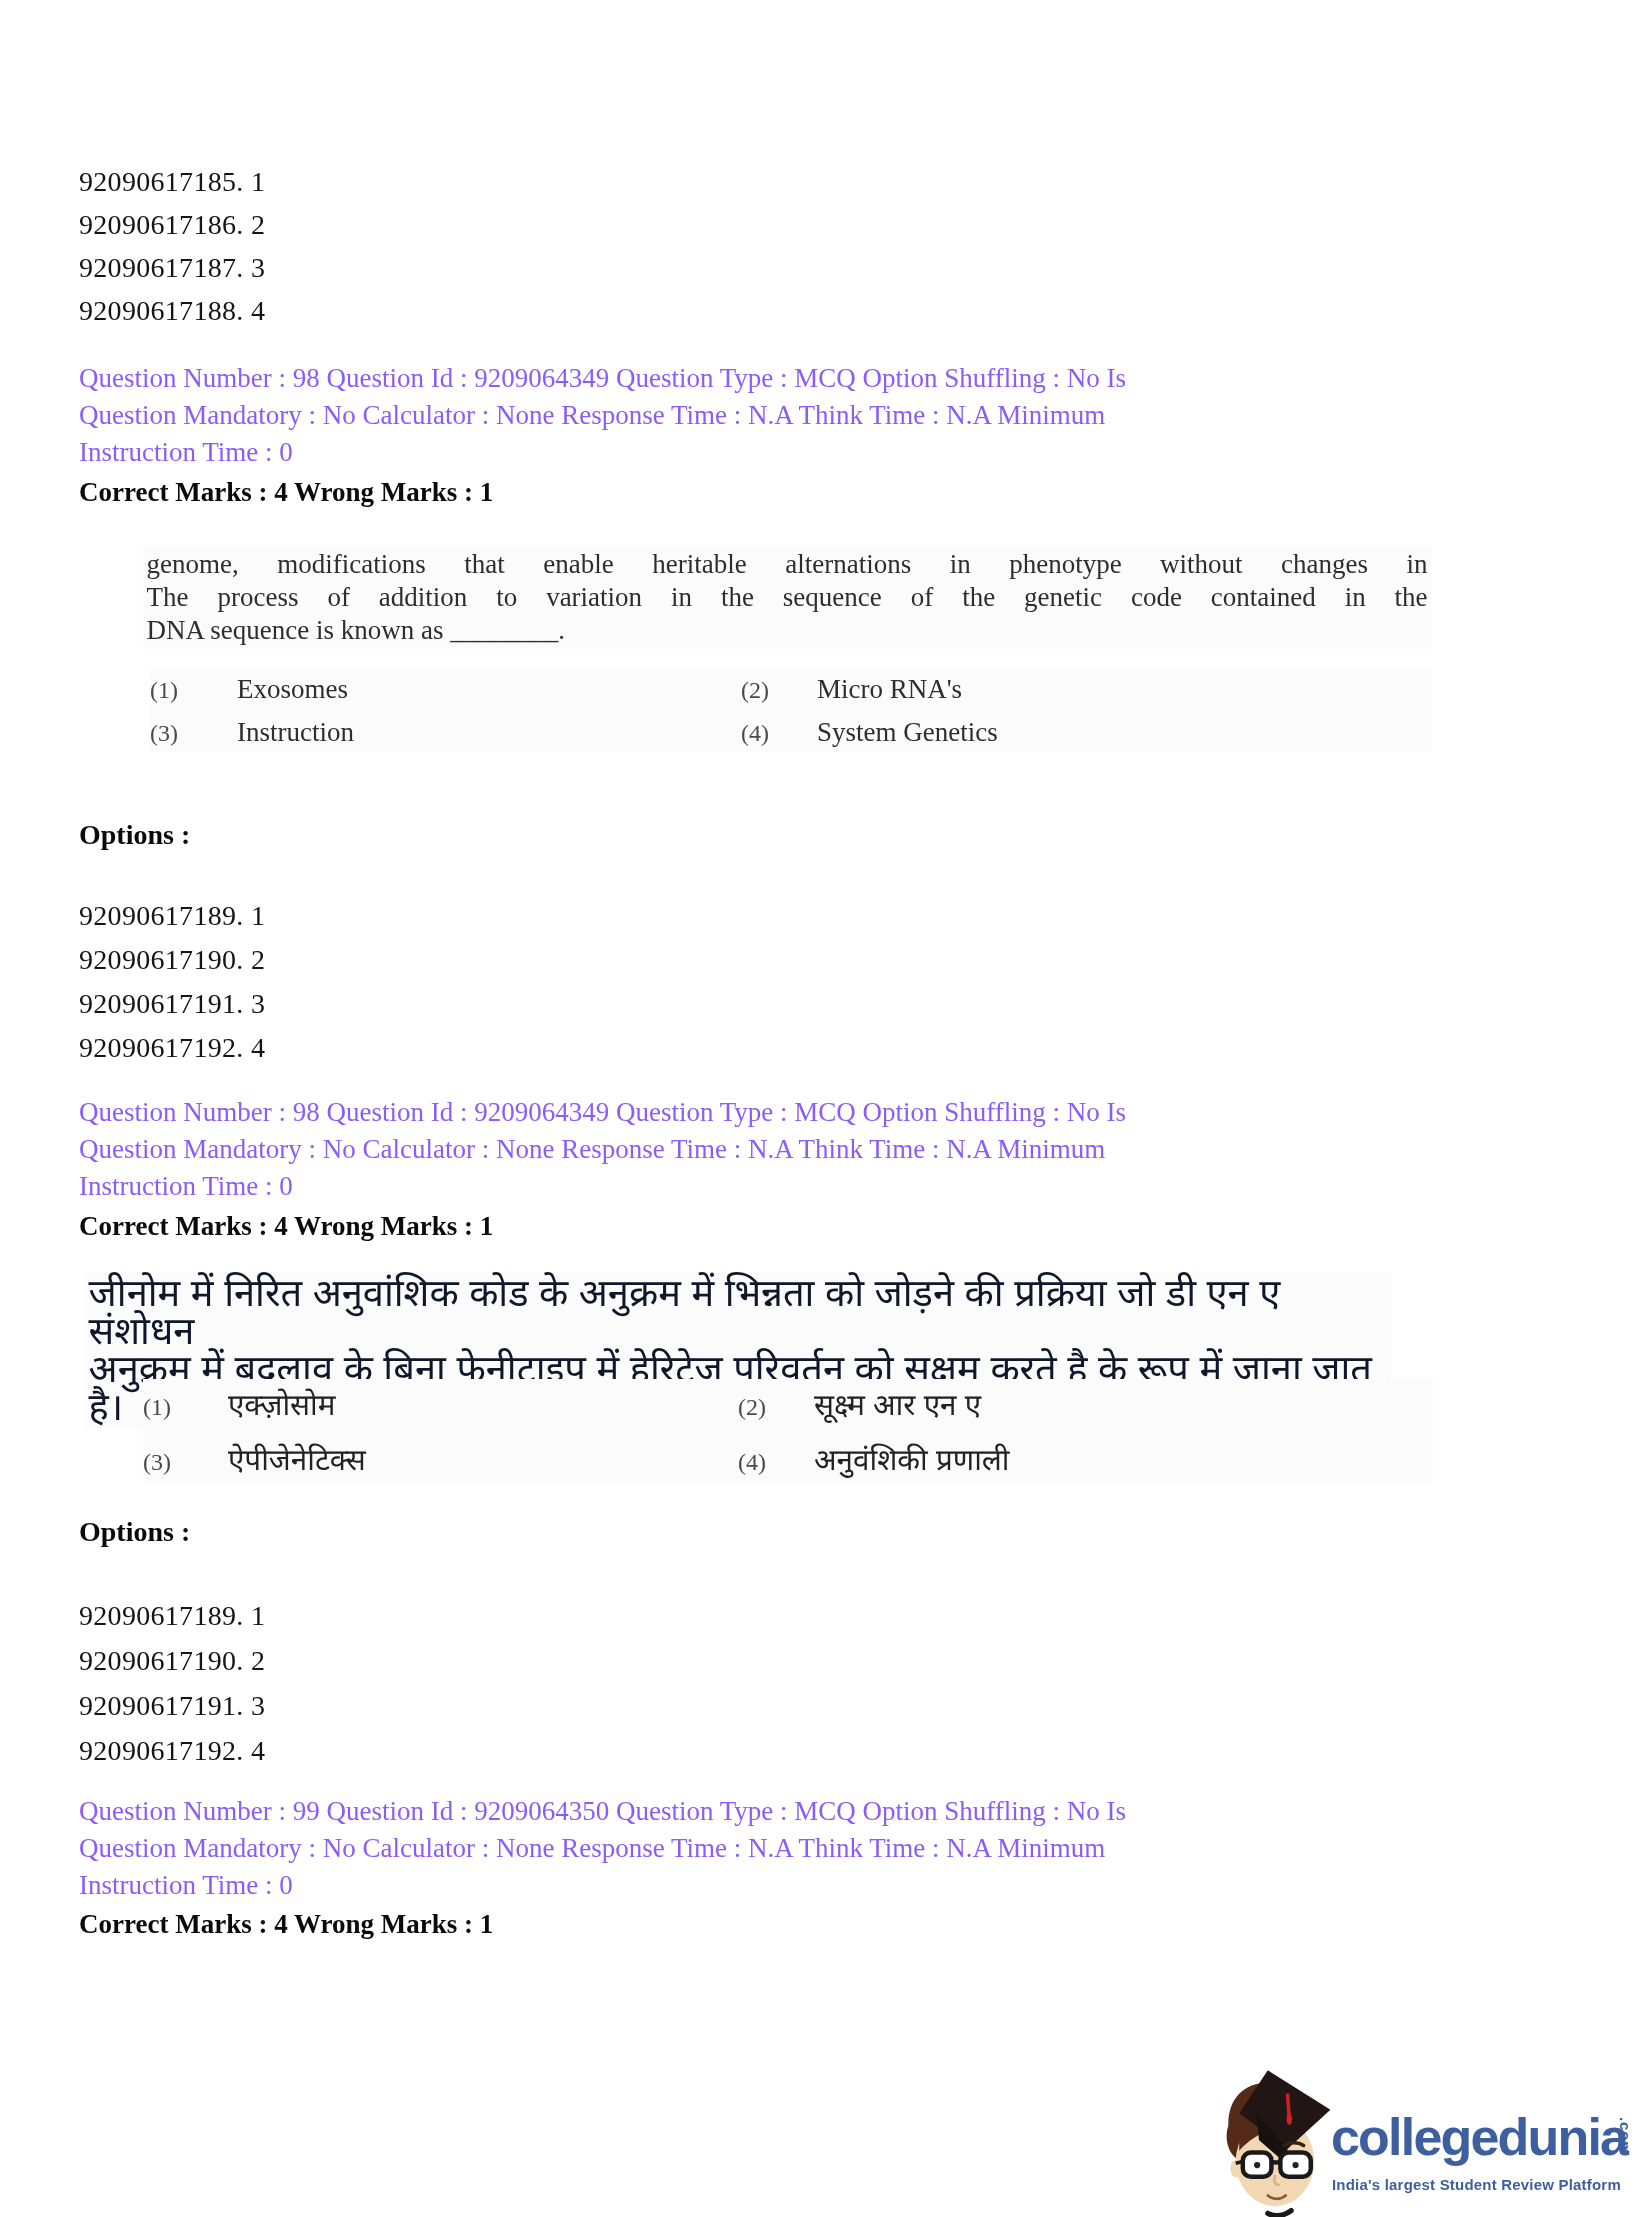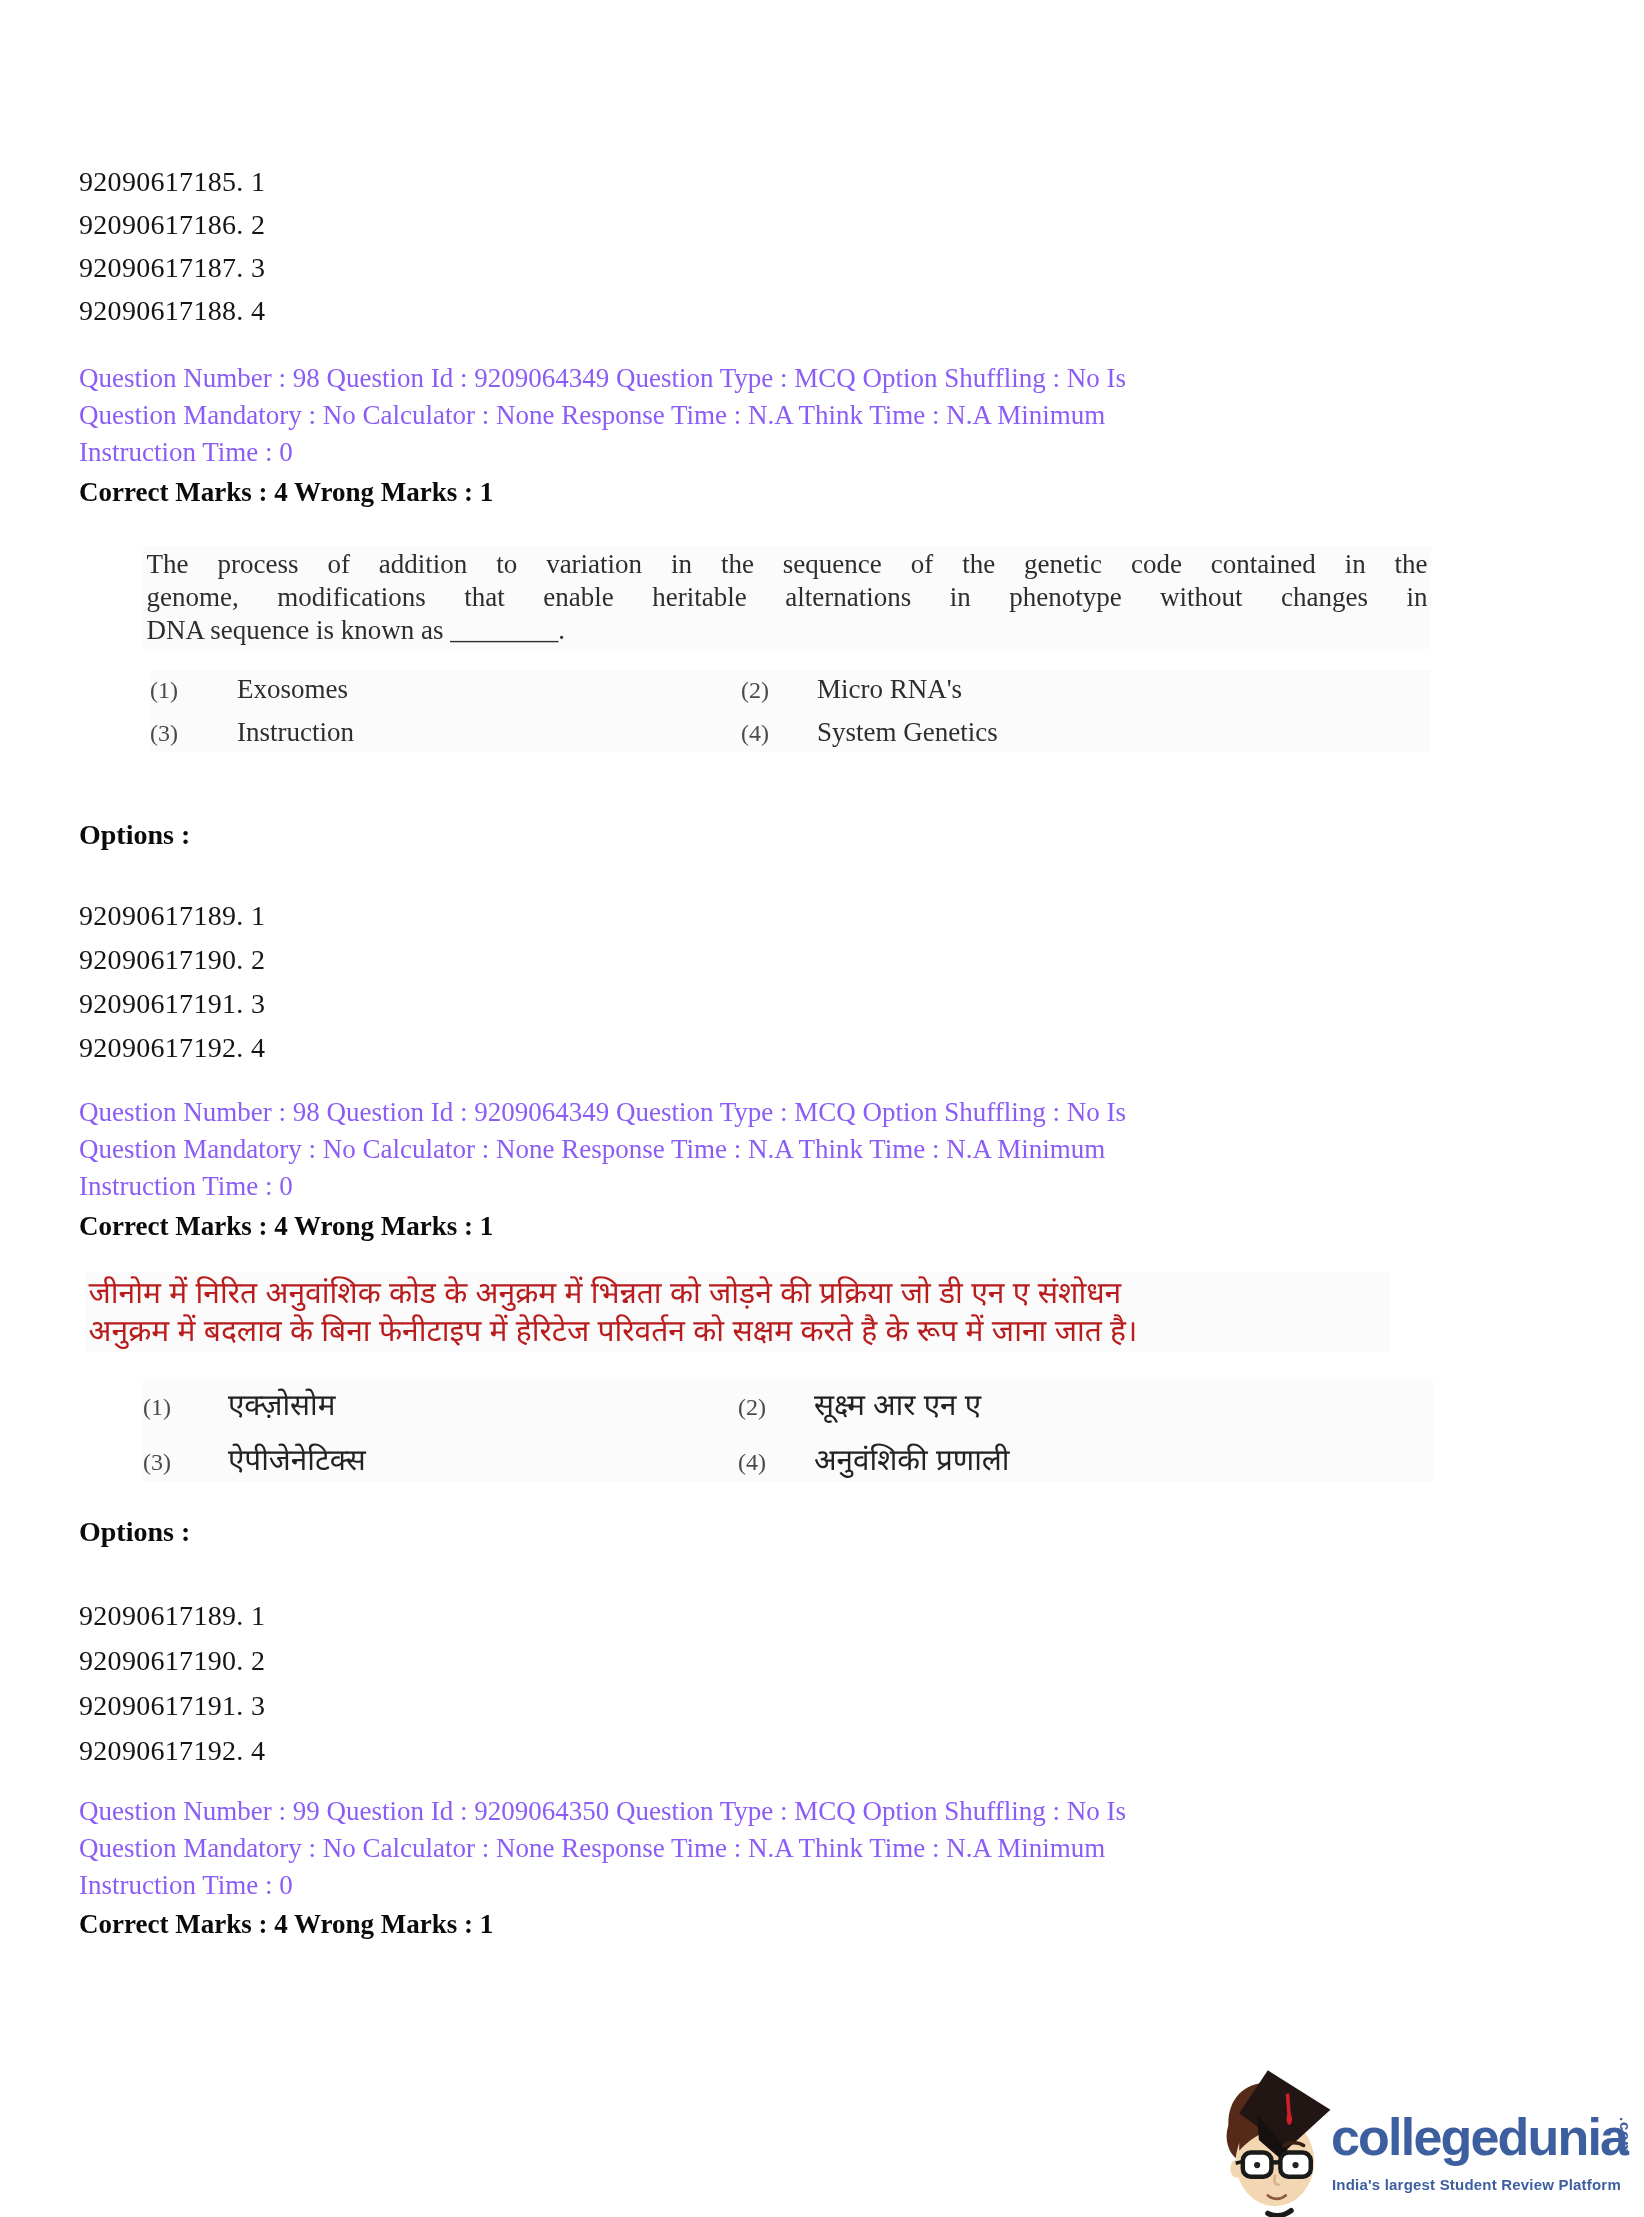--- a/index.html
+++ b/index.html
@@ -10,21 +10,21 @@
   .abs{position:absolute;}
   
   .id-list{font-size:28px;line-height:43px;color:#151515;letter-spacing:0.3px;margin-top:36px;}
   
   .meta{font-weight:normal;font-size:27px;line-height:37px;color:#8b5cf6;width:1343px;}
   .marks{font-weight:bold;font-size:27px;color:#0b0b0b;}
   
   .scan{background:#fbfbfb;}
   .q-body-en{font-size:27px;line-height:33px;width:1281px;color:#2e2e2e;}
   .q-body-en .just{text-align:justify;text-align-last:justify;}
-  .q-body-hi{font-size:30px;line-height:38px;width:1299px;color:#b91c1c;font-family:sans-serif;}
+  .q-body-hi{font-size:38px;line-height:38px;width:1299px;color:#0f172a;font-family:sans-serif;}
   .opt-grid{display:grid;align-items:baseline;}
   .opt-grid-en{grid-template-columns:87px 504px 76px auto;row-gap:12.5px;font-size:27px;color:#2e2e2e;}
   .opt-grid-hi{grid-template-columns:85px 510px 76px auto;row-gap:14.3px;font-size:29.6px;color:#222;font-family:sans-serif;}
   .opt-num{font-size:24px;color:#4a4a4a;font-family:"Liberation Serif",serif;}
   .opt-heading{font-weight:bold;font-size:28px;color:#0b0b0b;}
   
   .logo-wrap{left:1216px;top:2060px;width:428px;height:158px;}
   .logo-brand{
     position:absolute;left:115px;top:47px;
     font-family:Liberation Sans, sans-serif;font-weight:bold;
@@ -53,22 +53,22 @@
 </div>
 
 <div class="abs meta" style="left:79px;top:360px;">
   <div>Question Number : 98 Question Id : 9209064349 Question Type : MCQ Option Shuffling : No Is</div>
   <div>Question Mandatory : No Calculator : None Response Time : N.A Think Time : N.A Minimum</div>
   <div>Instruction Time : 0</div>
 </div>
 <div class="abs marks" style="left:79px;top:477px;">Correct Marks : 4 Wrong Marks : 1</div>
 
 <div class="abs scan q-body-en" style="left:143px;top:546px;padding:1.8px 3.6px;">
+  <div class="just">genome, modifications that enable heritable alternations in phenotype without changes in</div>
   <div class="just">The process of addition to variation in the sequence of the genetic code contained in the</div>
-  <div class="just">genome, modifications that enable heritable alternations in phenotype without changes in</div>
   <div>DNA sequence is known as ________.</div>
 </div>
 
 <div class="abs scan opt-grid opt-grid-en" style="left:150px;top:670px;width:1281px;padding:3.6px 0;">
   <span class="opt-num">(1)</span>
   <span>Exosomes</span>
   <span class="opt-num">(2)</span>
   <span>Micro RNA's</span>
   <span class="opt-num">(3)</span>
   <span>Instruction</span>

